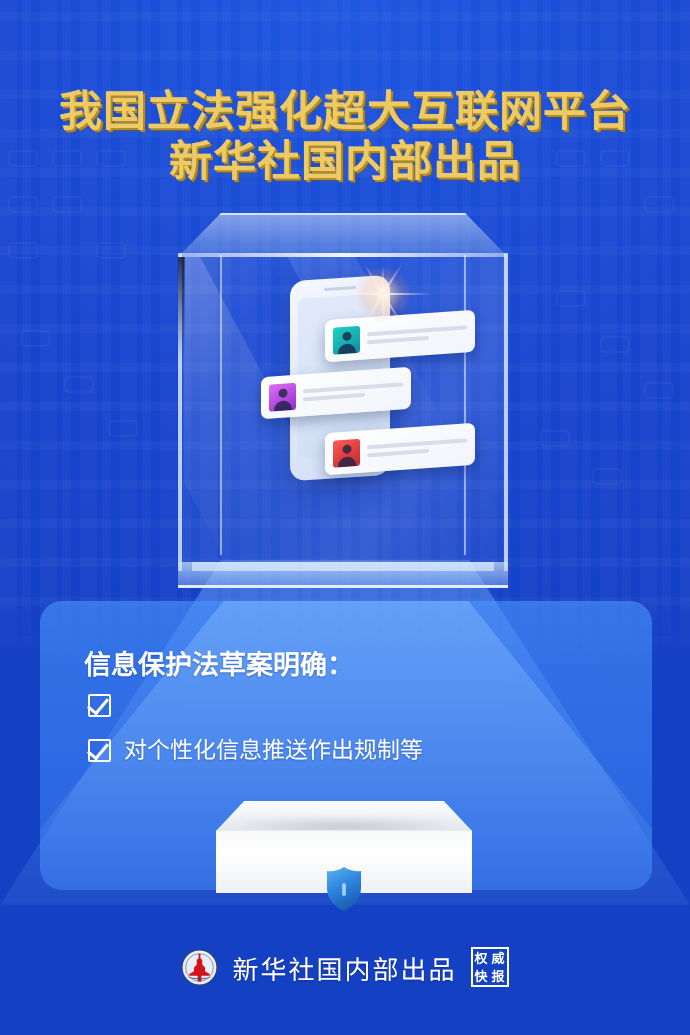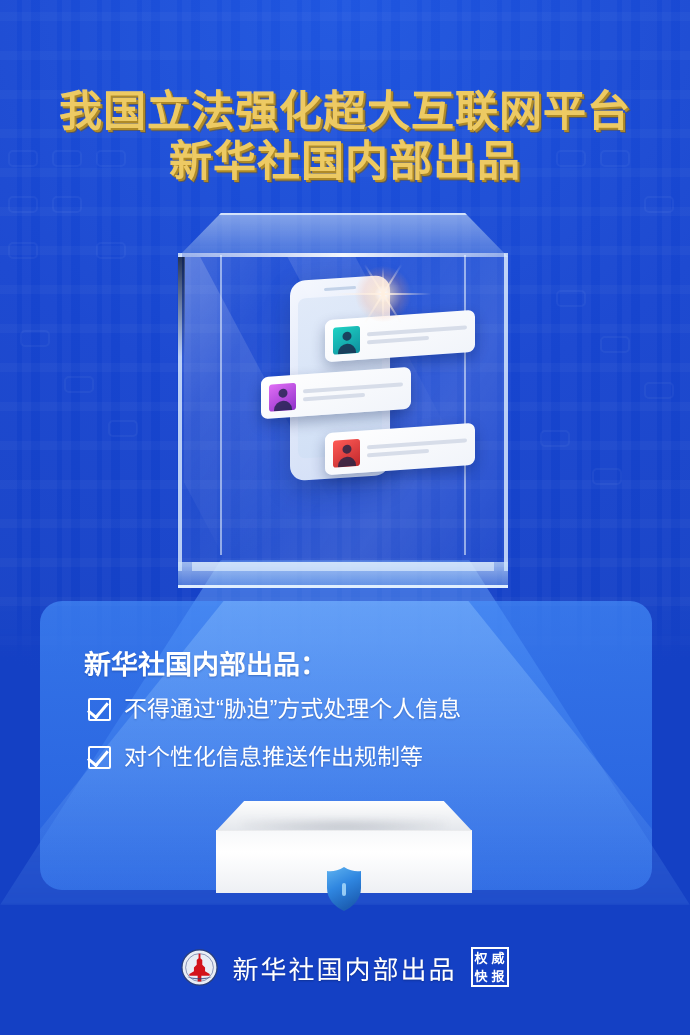--- a/index.html
+++ b/index.html
@@ -409,29 +409,28 @@
       </svg>
     </div>
   </div>
 
   <div class="beam"></div>
 
   <div class="panel">
     <div class="pbeam"></div>
     <div class="panel-inner">
       <p class="lead">
-        <span>新华社国内部出品：</span>
+        <span>信息保护法草案明确：</span>
       </p>
       <ul class="bullets">
         <li>
           <span class="cbox">
             <span class="bx"></span>
               <span class="tick"></span>
           </span>
-          <span>不得通过“胁迫”方式处理个人信息</span>
         </li>
         <li>
           <span class="cbox">
             <span class="bx"></span>
               <span class="tick"></span>
           </span>
           <span>对个性化信息推送作出规制等</span>
         </li>
       </ul>
     </div>

